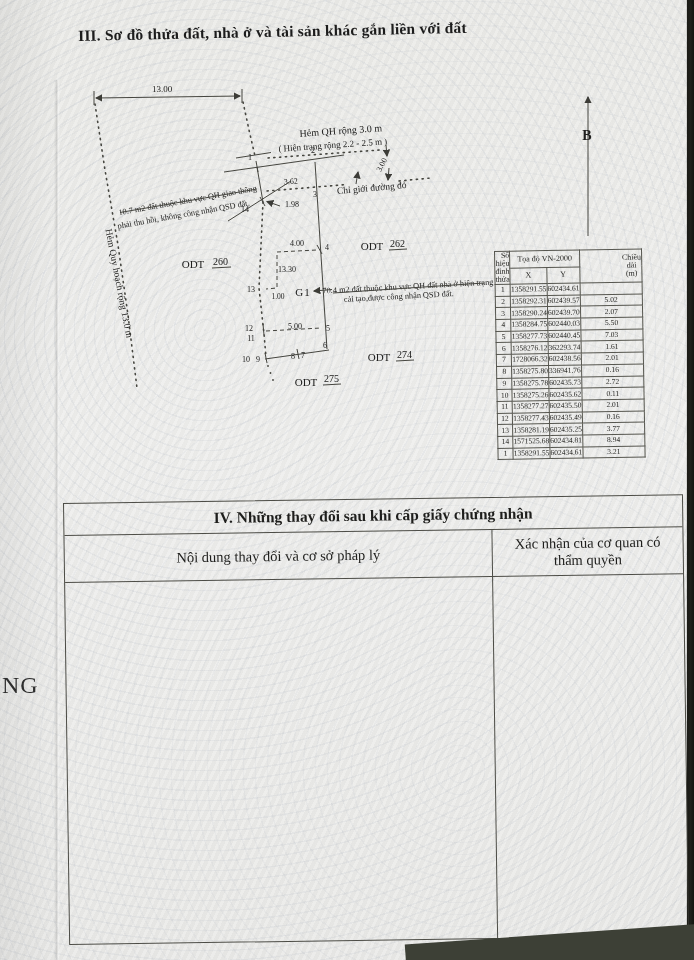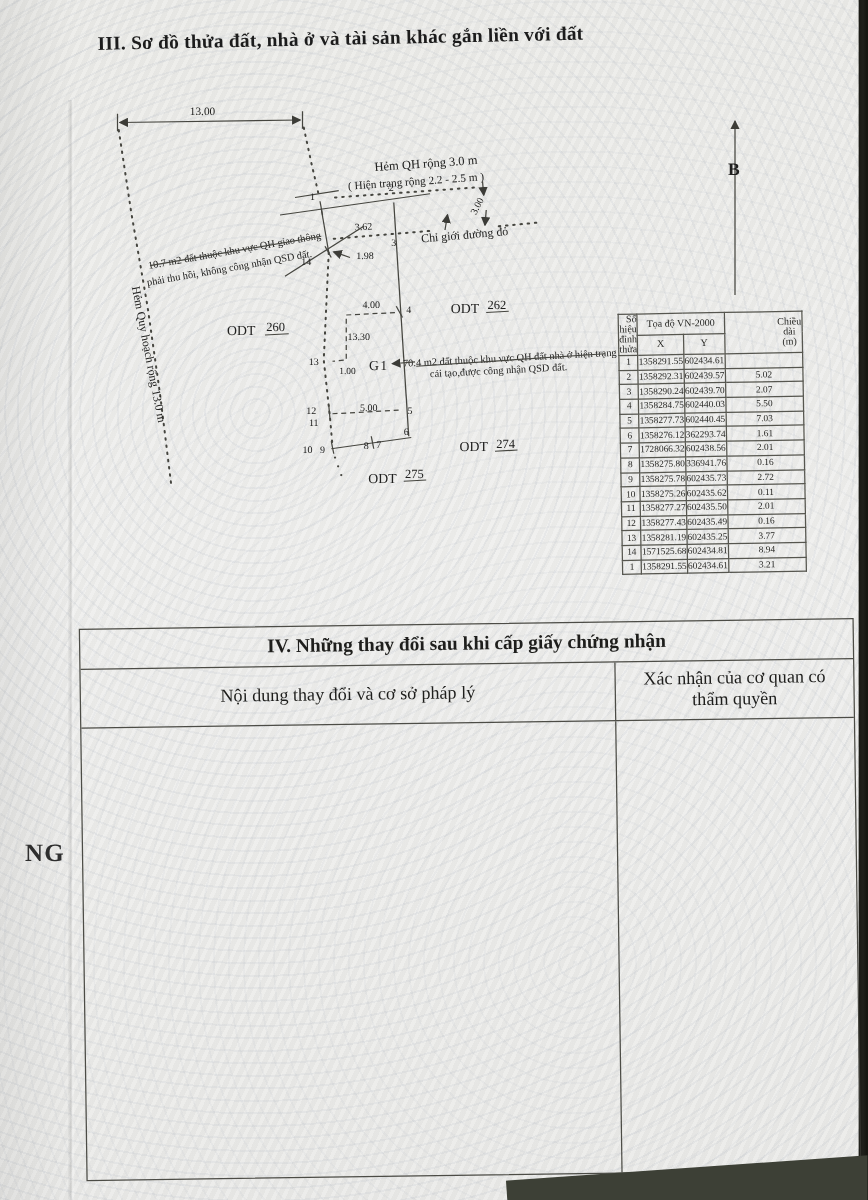--- a/index.html
+++ b/index.html
@@ -15,21 +15,21 @@
   }
   .fold{position:absolute;left:54px;top:80px;width:6px;height:880px;
     background:linear-gradient(90deg,rgba(0,0,0,0) 0%,rgba(90,90,90,0.18) 45%,rgba(255,255,255,0.3) 70%,rgba(0,0,0,0) 100%);}
   .edge-right{position:absolute;right:0;top:0;width:8px;height:960px;
     background:linear-gradient(90deg,rgba(24,24,19,0) 0%,#20201b 55%,#14140f 100%);}
   .corner-dark{position:absolute;right:-12px;bottom:-20px;width:300px;height:46px;background:#3d4036;transform:rotate(-4deg);}
   .shade{position:absolute;left:0;top:0;width:60px;height:960px;background:linear-gradient(90deg,rgba(0,0,0,0.05),rgba(0,0,0,0));}
 
   .title3{position:absolute;left:78px;top:22px;width:470px;font-weight:bold;font-size:15.5px;color:#1c1c1c;
     transform:rotate(-1.2deg);letter-spacing:0.2px;}
-  .margin-ng{position:absolute;left:20px;top:672px;font-weight:bold;font-size:20px;color:#2e2e2e;letter-spacing:1px;}
+  .margin-ng{position:absolute;left:2px;top:672px;font-weight:normal;font-size:24px;color:#2e2e2e;letter-spacing:1px;}
 
   svg text{fill:#20201f;font-family:"Liberation Serif",serif;}
   svg .ln{stroke:#45453f;stroke-width:1;fill:none;}
   svg .dot{stroke:#45453f;stroke-width:1.6;fill:none;stroke-dasharray:1.2 4.6;stroke-linecap:round;}
   svg .dsh{stroke:#45453f;stroke-width:1;fill:none;stroke-dasharray:4 3;}
 
   
   .coord{position:absolute;left:494px;top:251px;width:147px;border-collapse:collapse;
     transform:rotate(-1deg);transform-origin:top left;}
   .coord th,.coord td{border:1px solid #56564f;font-weight:normal;font-size:7.5px;line-height:8px;

